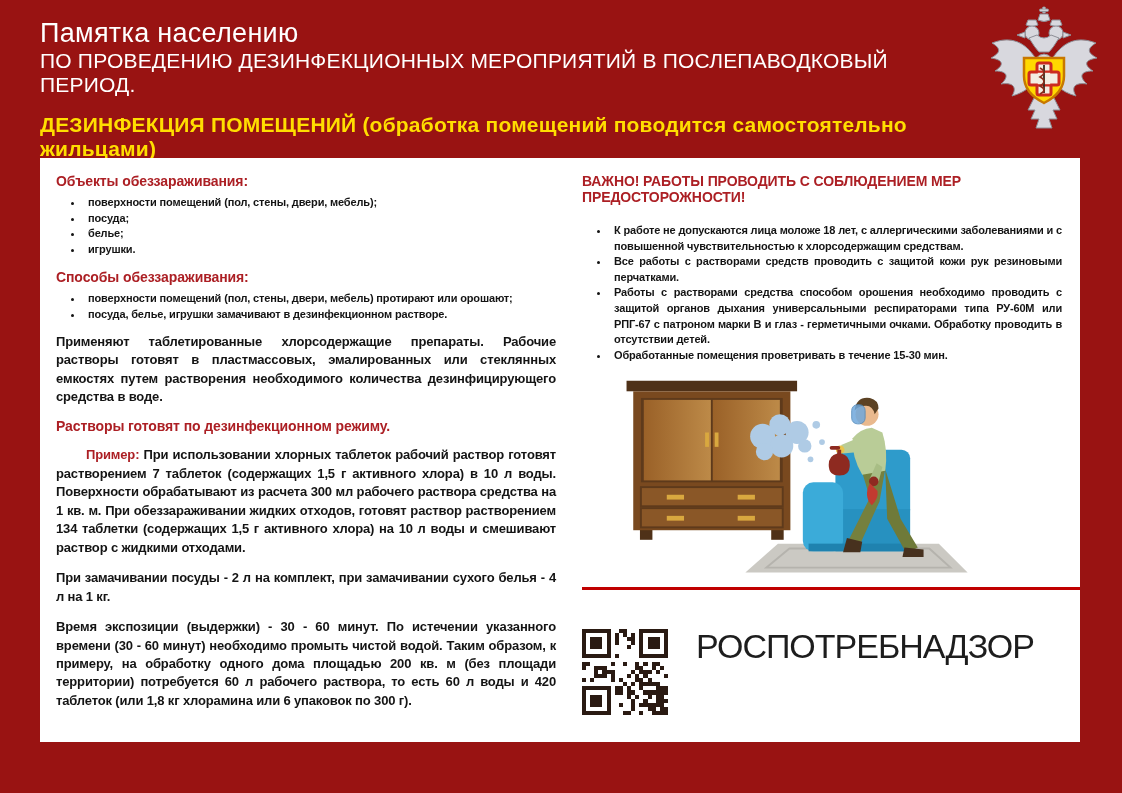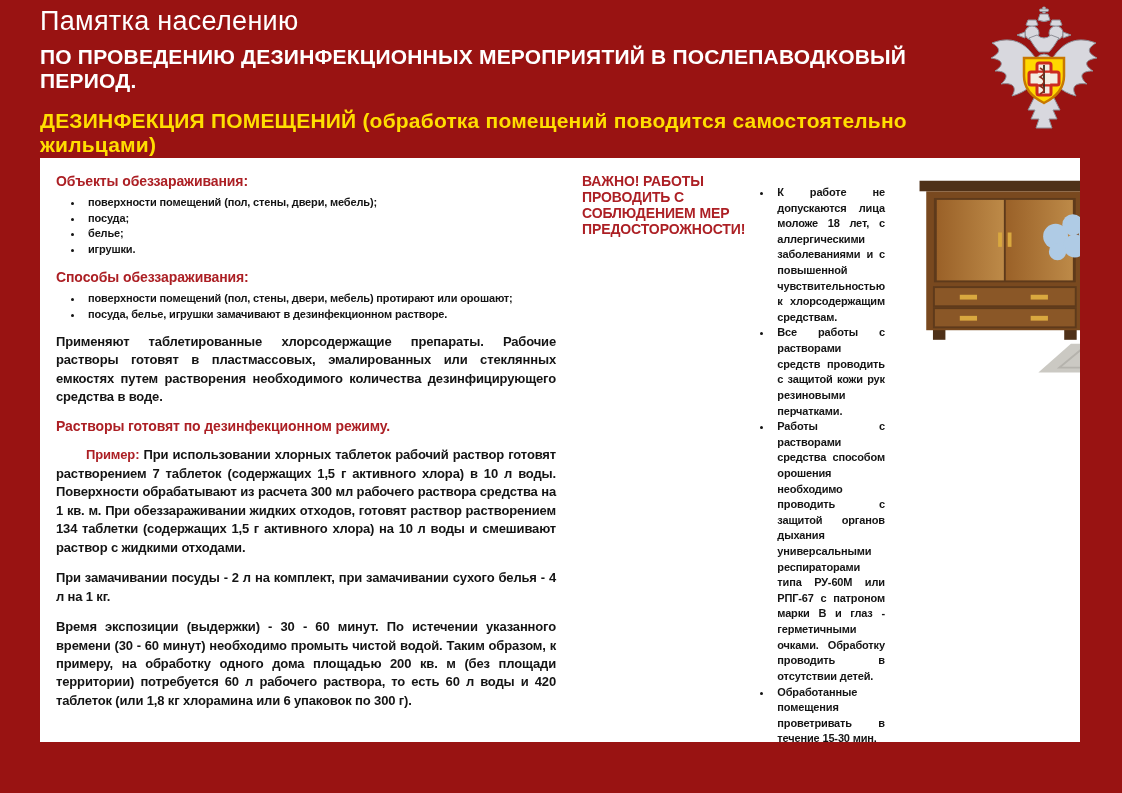--- a/index.html
+++ b/index.html
@@ -1,32 +1,32 @@
 <!DOCTYPE html>
 <html lang="ru"><head>
 <meta charset="utf-8">
 <style>
   html,body{margin:0;padding:0;background:#6e0d0d;}
   .poster{
     position:relative;width:1122px;height:793px;background:#991312;
     font-family:"Liberation Sans","DejaVu Sans",sans-serif;overflow:hidden;
   }
   
-  .header{position:absolute;left:40px;top:6px;right:160px;color:#ffffff;}
+  .header{position:absolute;left:40px;top:18px;right:160px;color:#ffffff;}
   .h1{font-size:27px;font-weight:500;letter-spacing:.3px;}
-  .h2{margin-top:8px;font-size:21px;font-weight:700;letter-spacing:.2px;}
+  .h2{margin-top:0;font-size:21px;font-weight:400;letter-spacing:.2px;}
   .h3{margin-top:16px;font-size:21px;font-weight:700;color:#FFDE00;letter-spacing:.2px;}
   .emblem{position:absolute;right:18px;top:6px;width:120px;height:144px;}
   
   .panel{
     position:absolute;left:40px;top:158px;width:1040px;height:584px;background:#ffffff;
     box-sizing:border-box;padding:15px 18px 6px 16px;display:flex;gap:26px;overflow:hidden;
   }
   .col-left{width:500px;flex:none;}
-  .col-right{flex:1;display:flex;flex-direction:row;min-width:0;}
+  .col-right{flex:1;display:flex;flex-direction:column;min-width:0;}
   .redhead{color:#AC1F24;font-size:14px;font-weight:700;margin:0 0 6px 0;letter-spacing:-.1px;}
   .mt{margin-top:12px;}
   ul{margin:0 0 10px 0;padding-left:28px;list-style:disc;}
   li{font-size:11px;font-weight:700;color:#141414;line-height:1.42;padding-left:4px;letter-spacing:-.15px;}
   .just li{text-align:justify;}
   p{font-size:13px;font-weight:700;color:#141414;line-height:1.42;text-align:justify;
     margin:0 0 10px 0;letter-spacing:-.15px;}
   .inline-red{color:#AC1F24;margin-left:30px;}
   
   .illustration{margin:2px auto 0 auto;width:460px;height:206px;flex:none;}

